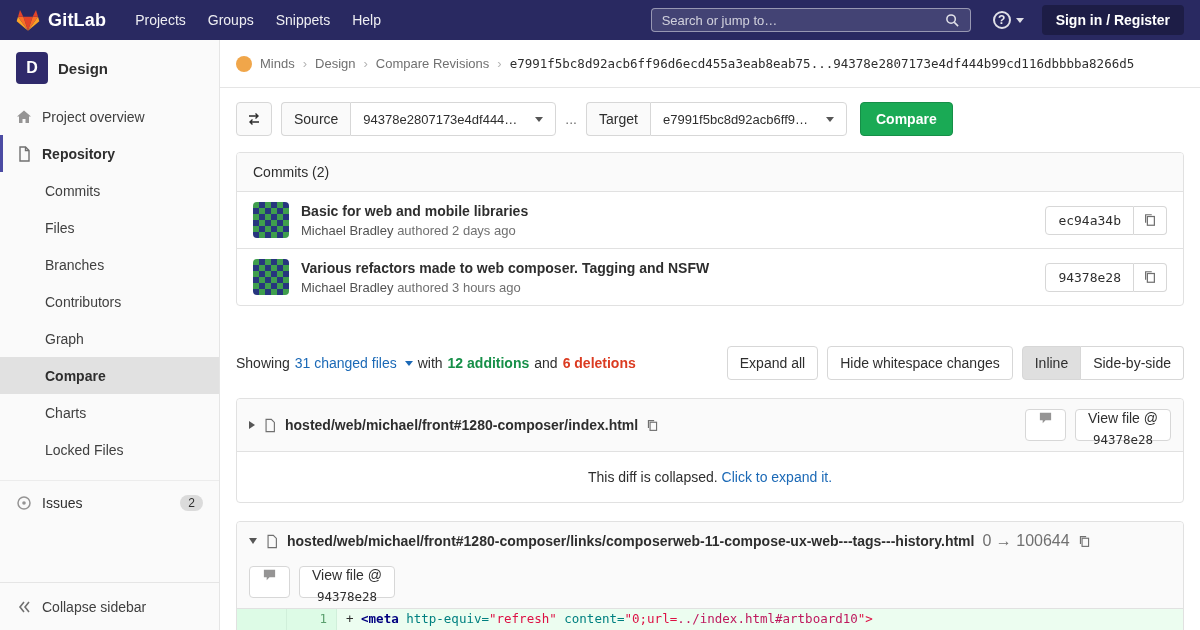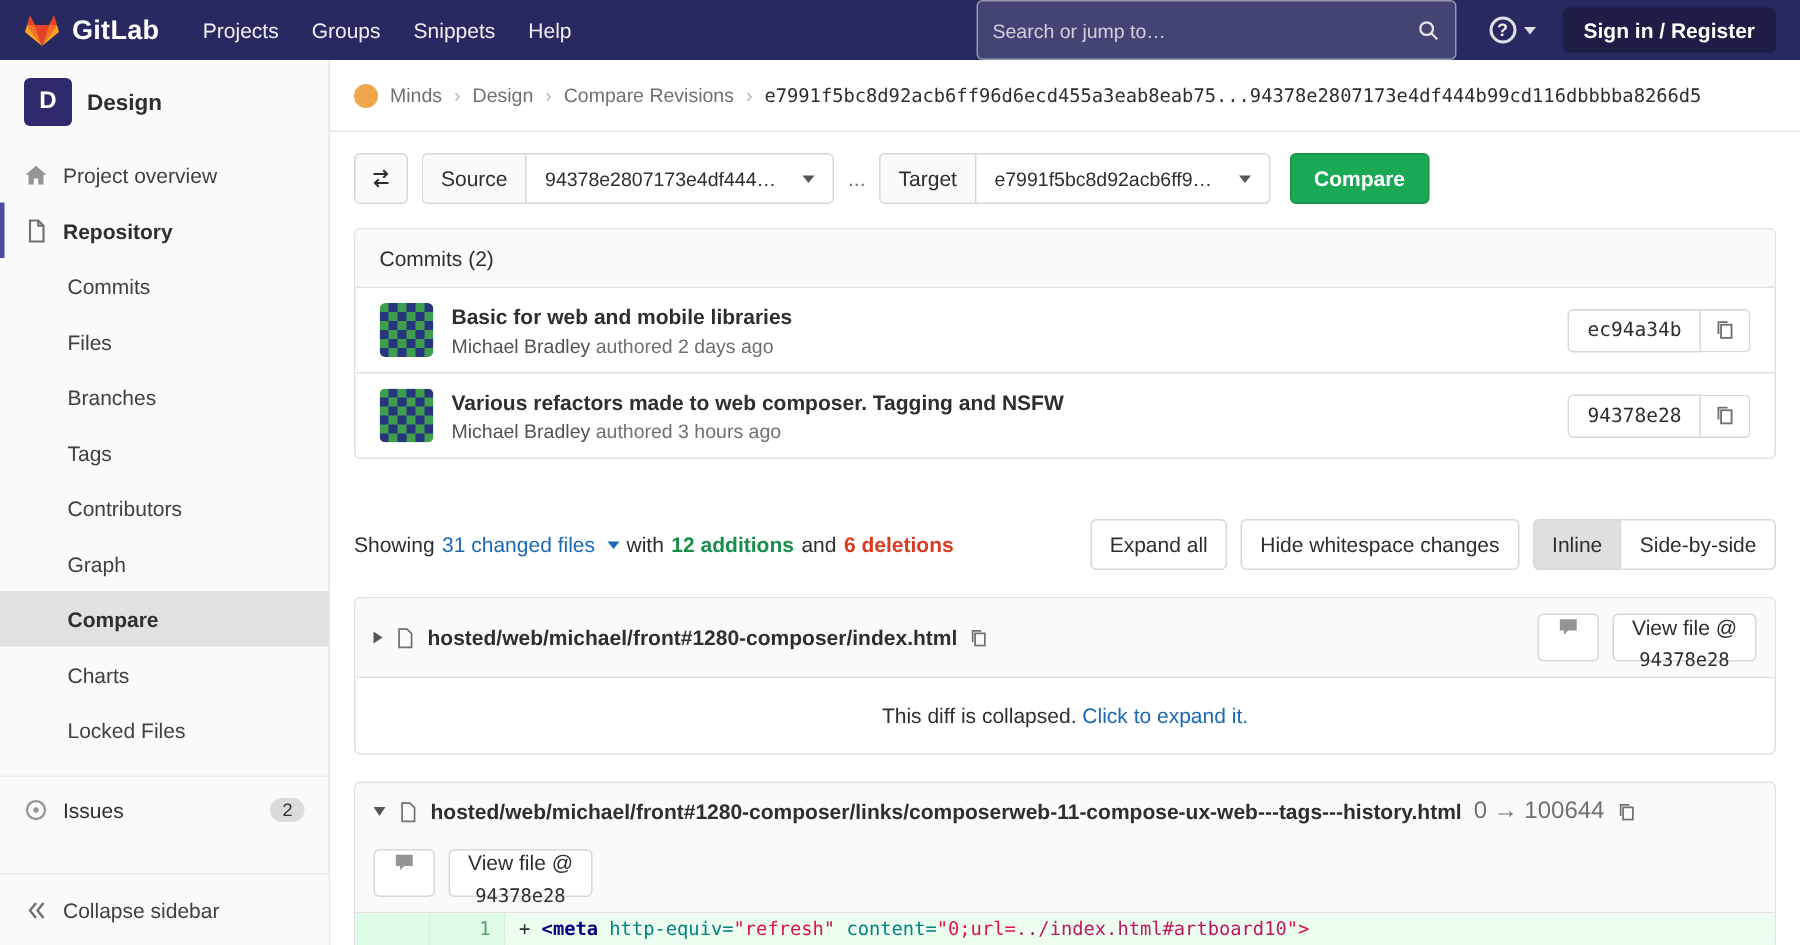--- a/index.html
+++ b/index.html
@@ -8,21 +8,21 @@
   .mono { font-family:"DejaVu Sans Mono", monospace; }
 
   
   .navbar { height:40px; background:#292961; display:flex; align-items:center;
     padding:0 16px; gap:4px; }
   .brand { display:flex; align-items:center; gap:8px; cursor:pointer; margin-right:14px; }
   .brand-text { color:#fff; font-weight:700; font-size:18px; letter-spacing:.2px; }
   .nav-links { display:flex; align-items:center; }
   .nav-links a { color:rgba(255,255,255,.92); text-decoration:none; font-size:14px;
     padding:0 11px; line-height:40px; font-weight:500; }
-  .nav-search { margin-left:auto; width:320px; height:40px; background:rgba(255,255,255,.12);
+  .nav-search { margin-left:auto; width:320px; height:24px; background:rgba(255,255,255,.12);
     border:1px solid rgba(255,255,255,.45); border-radius:4px; display:flex; align-items:center;
     padding:0 10px; gap:8px; }
   .nav-search input { flex:1; background:transparent; border:0; outline:none;
     color:rgba(255,255,255,.85); font-size:13px; font-family:"Liberation Sans",sans-serif; }
   .nav-search input::placeholder { color:rgba(255,255,255,.75); }
   .help-menu { display:flex; align-items:center; gap:5px; margin:0 14px 0 18px; cursor:pointer; }
   .q-circle { width:18px; height:18px; border:2px solid rgba(255,255,255,.85); border-radius:50%;
     color:rgba(255,255,255,.9); font-size:12px; font-weight:700; display:grid; place-items:center; }
   .caret { width:0; height:0; border-left:4px solid transparent; border-right:4px solid transparent;
     border-top:5px solid rgba(255,255,255,.85); }
@@ -208,21 +208,20 @@
         <li class="s-item section-active">
           <svg class="ic" width="16" height="16" viewBox="0 0 16 16">
             <path d="M4 1 H9.5 L13 4.5 V15 H4 Z" fill="none" stroke="#707070" stroke-width="1.4"></path>
             <path d="M9.5 1 V4.5 H13" fill="none" stroke="#707070" stroke-width="1.4"></path>
           </svg>
           <span>Repository</span>
         </li>
         <li class="sub">Commits</li>
         <li class="sub">Files</li>
         <li class="sub">Branches</li>
-        <li class="sub">Tags</li>
         <li class="sub">Contributors</li>
         <li class="sub">Graph</li>
         <li class="sub active">Compare</li>
         <li class="sub">Charts</li>
         <li class="sub">Locked Files</li>
       </ul>
       <div class="issues-row">
         <svg class="ic" width="16" height="16" viewBox="0 0 16 16">
           <circle cx="8" cy="8" r="6" fill="none" stroke="#959494" stroke-width="1.5"></circle>
           <circle cx="8" cy="8" r="1.8" fill="#959494"></circle>

